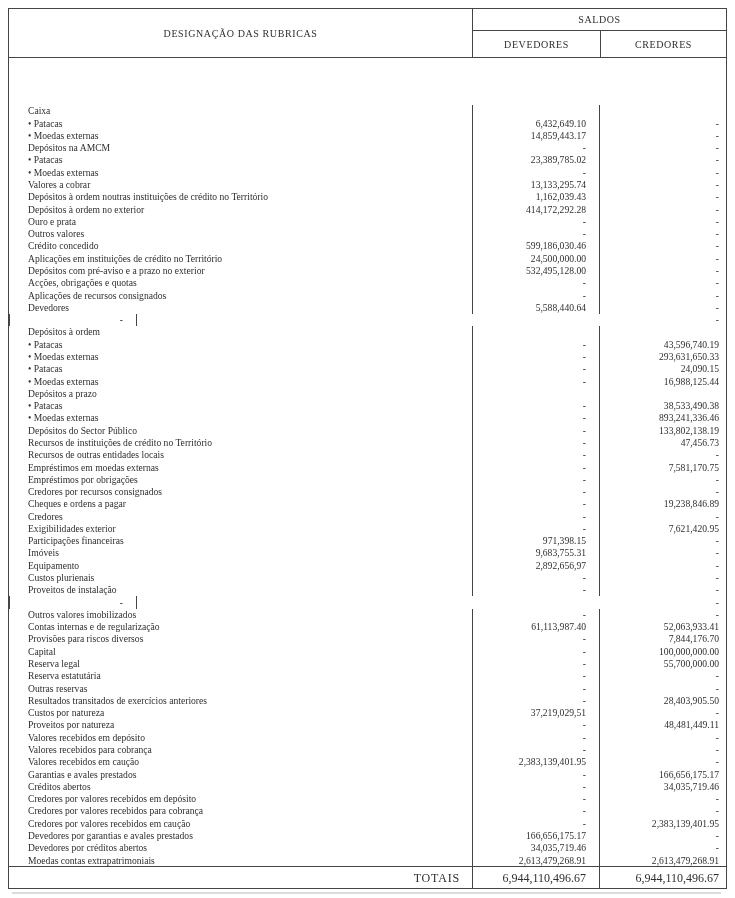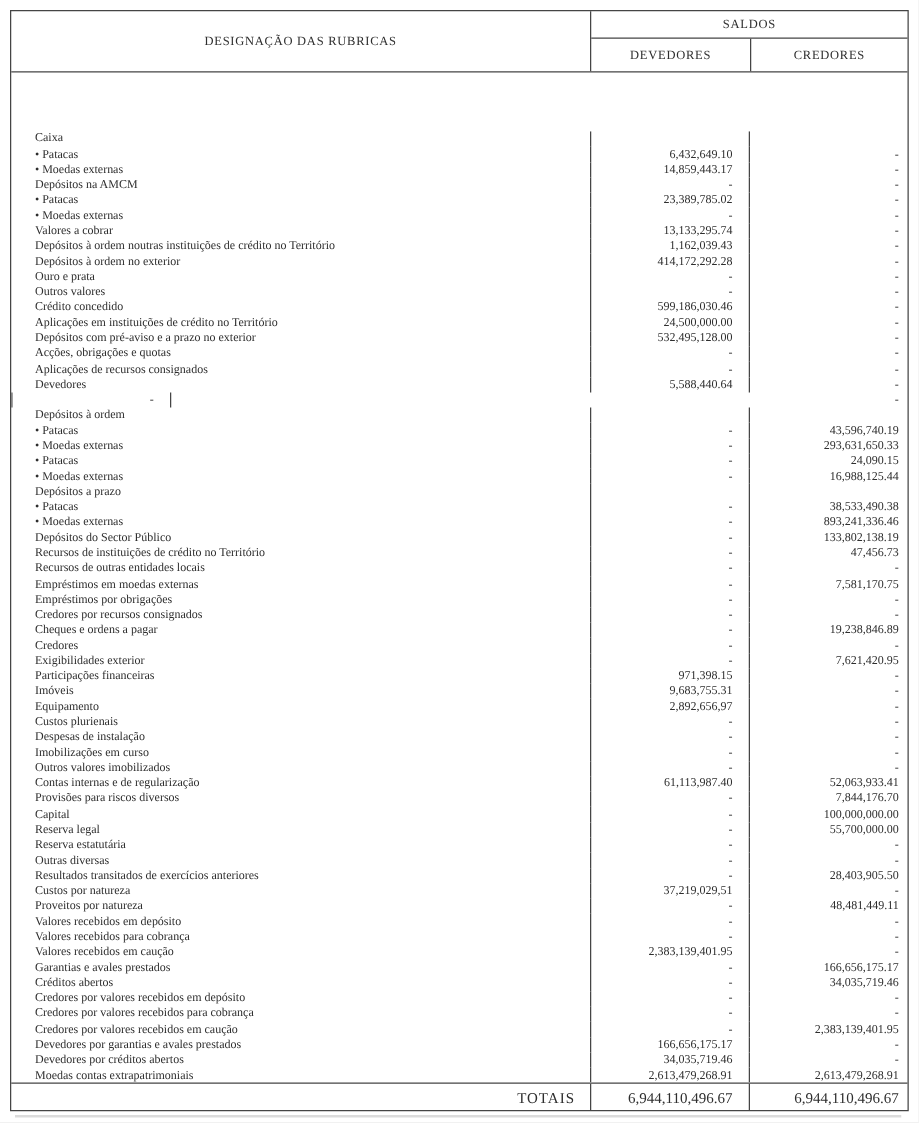--- a/index.html
+++ b/index.html
@@ -351,26 +351,25 @@
           <div class="cell cell-label">Equipamento</div>
           <div class="cell cell-dev">2,892,656,97</div>
           <div class="cell cell-cred">-</div>
         </div>
         <div class="row">
           <div class="cell cell-label">Custos plurienais</div>
           <div class="cell cell-dev">-</div>
           <div class="cell cell-cred">-</div>
         </div>
         <div class="row">
-          <div class="cell cell-label">Despesas de instalação</div>
-          <div class="cell cell-dev">-</div>
-          <div class="cell cell-cred">-</div>
-        </div>
-        <div class="row">
-          <div class="cell cell-label">Imobilizações em curso</div>
+          <div class="cell cell-label">Proveitos de instalação</div>
+          <div class="cell cell-dev">-</div>
+          <div class="cell cell-cred">-</div>
+        </div>
+        <div class="row">
           <div class="cell cell-dev">-</div>
           <div class="cell cell-cred">-</div>
         </div>
         <div class="row">
           <div class="cell cell-label">Outros valores imobilizados</div>
           <div class="cell cell-dev">-</div>
           <div class="cell cell-cred">-</div>
         </div>
         <div class="row">
           <div class="cell cell-label">Contas internas e de regularização</div>
@@ -391,21 +390,21 @@
           <div class="cell cell-label">Reserva legal</div>
           <div class="cell cell-dev">-</div>
           <div class="cell cell-cred">55,700,000.00</div>
         </div>
         <div class="row">
           <div class="cell cell-label">Reserva estatutária</div>
           <div class="cell cell-dev">-</div>
           <div class="cell cell-cred">-</div>
         </div>
         <div class="row">
-          <div class="cell cell-label">Outras diversas</div>
+          <div class="cell cell-label">Outras reservas</div>
           <div class="cell cell-dev">-</div>
           <div class="cell cell-cred">-</div>
         </div>
         <div class="row">
           <div class="cell cell-label">Resultados transitados de exercícios anteriores</div>
           <div class="cell cell-dev">-</div>
           <div class="cell cell-cred">28,403,905.50</div>
         </div>
         <div class="row">
           <div class="cell cell-label">Custos por natureza</div>

